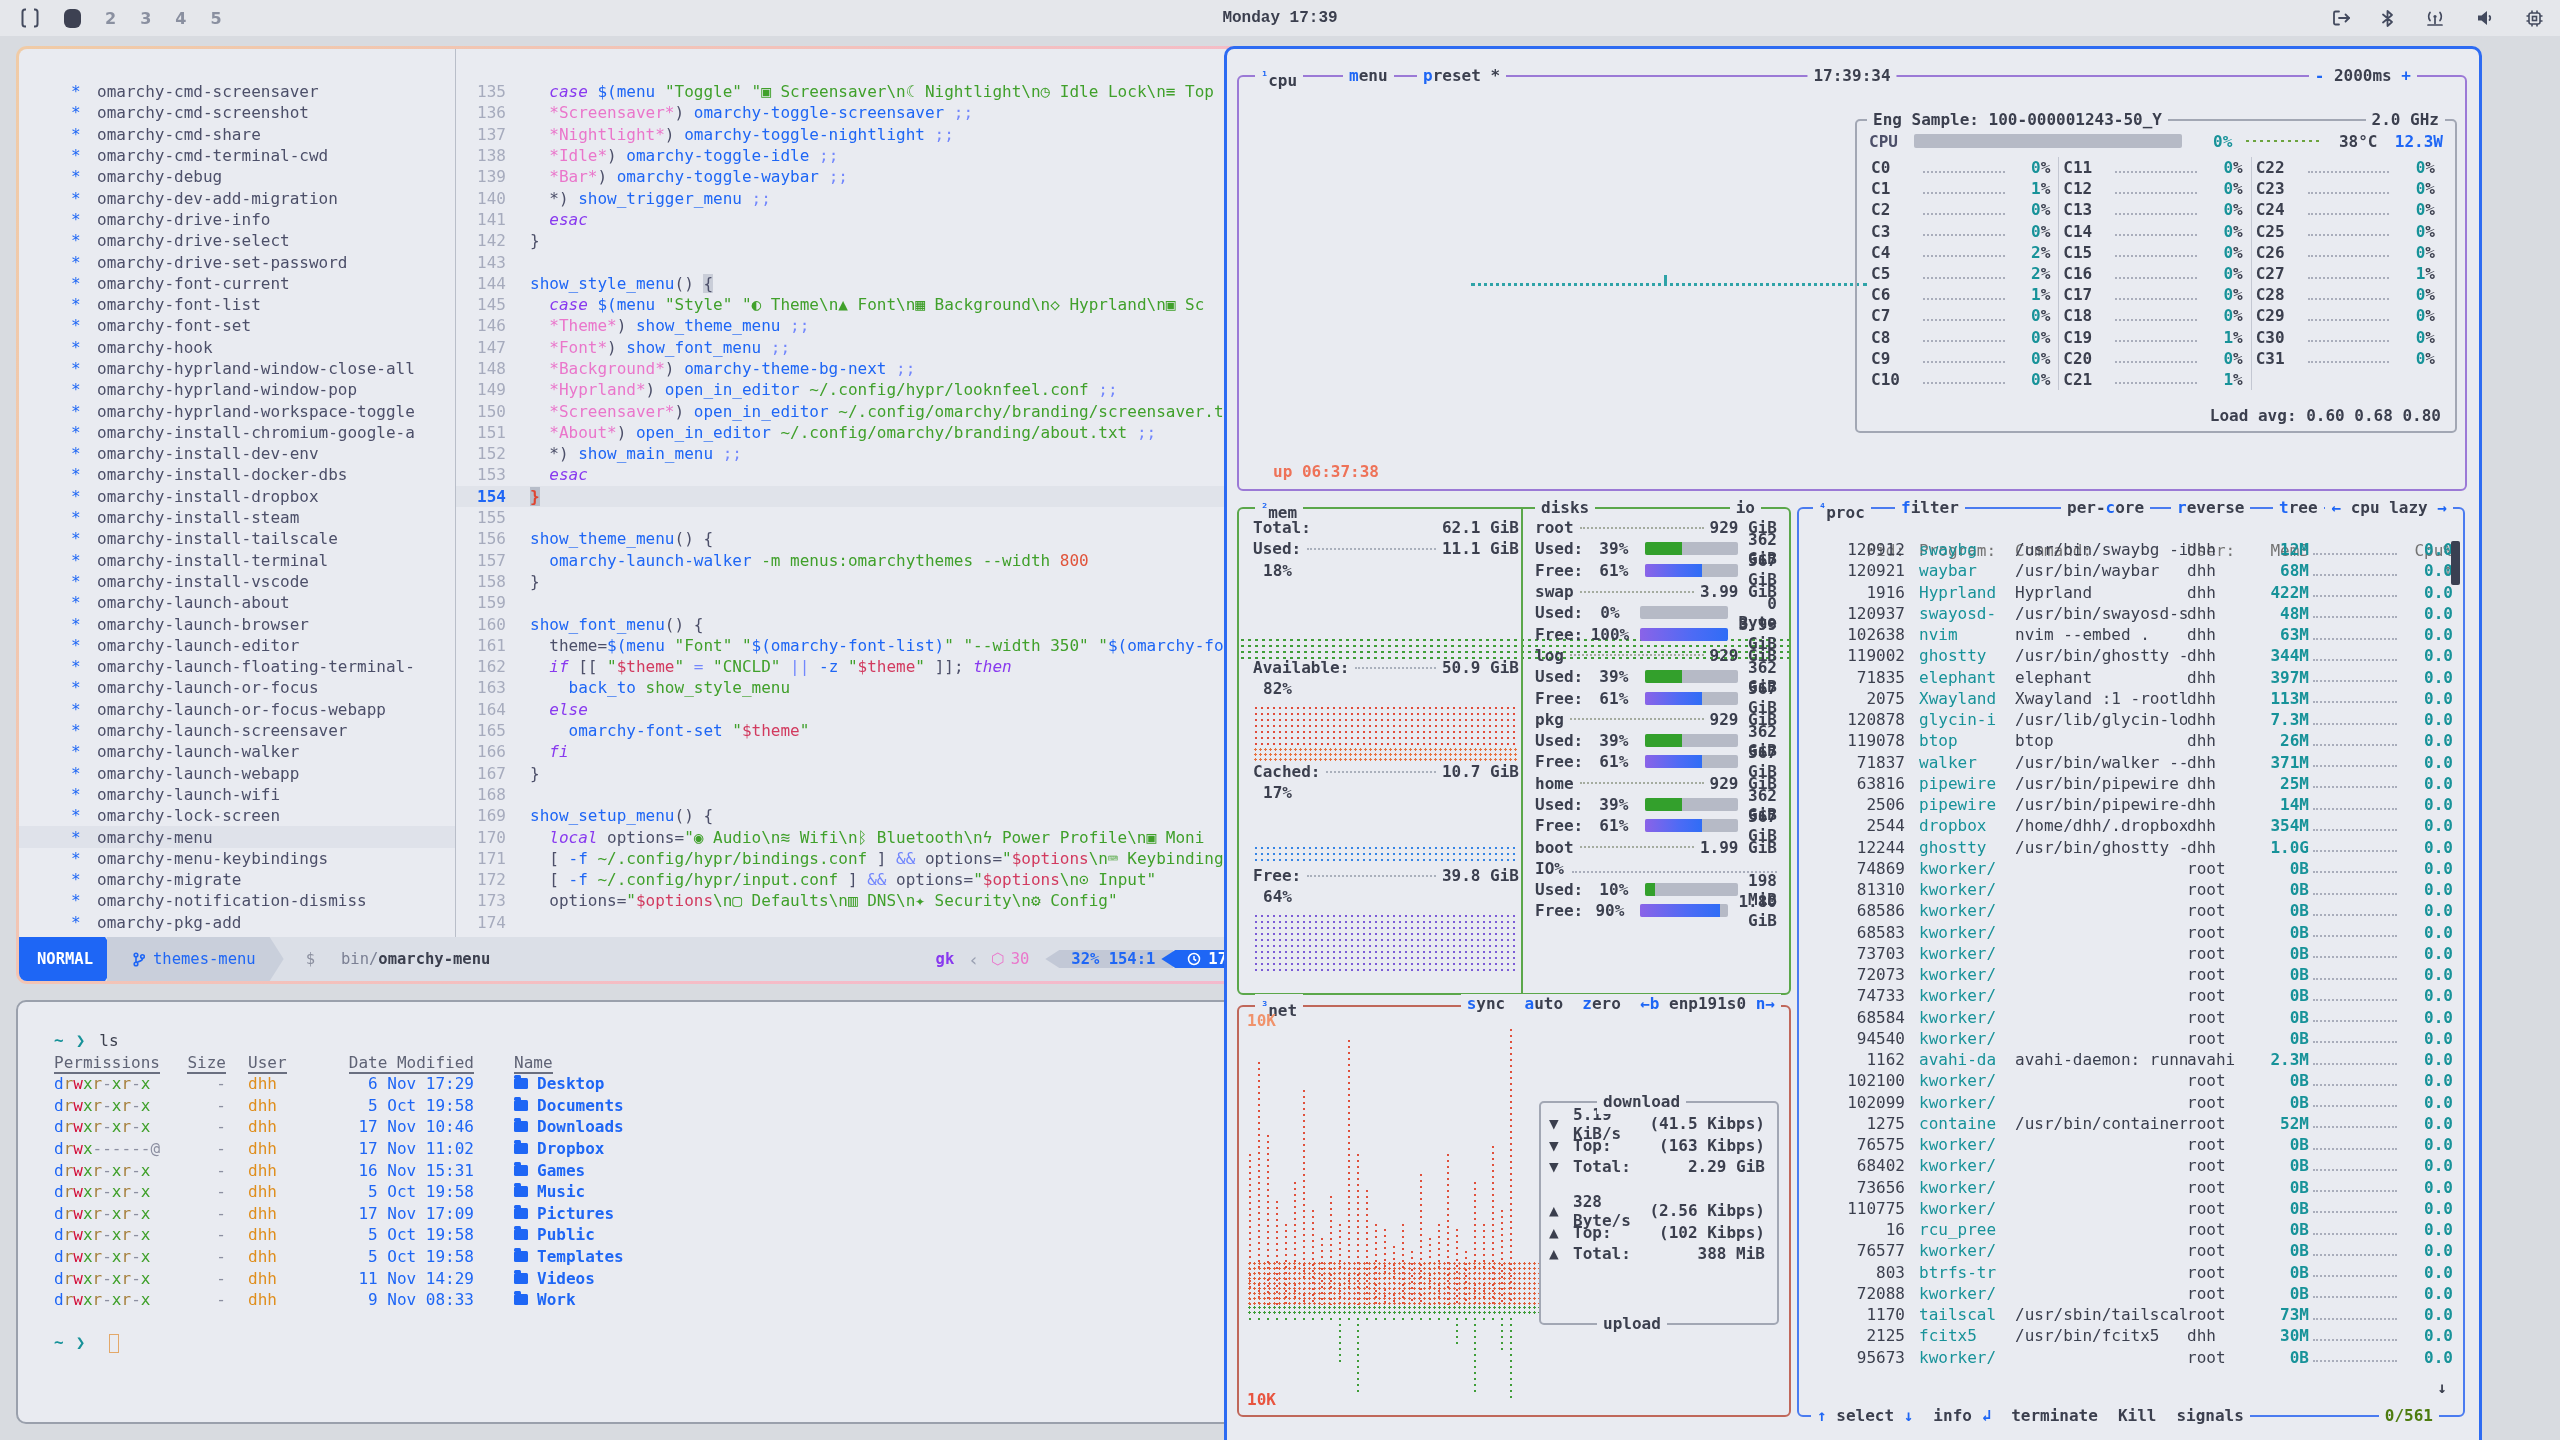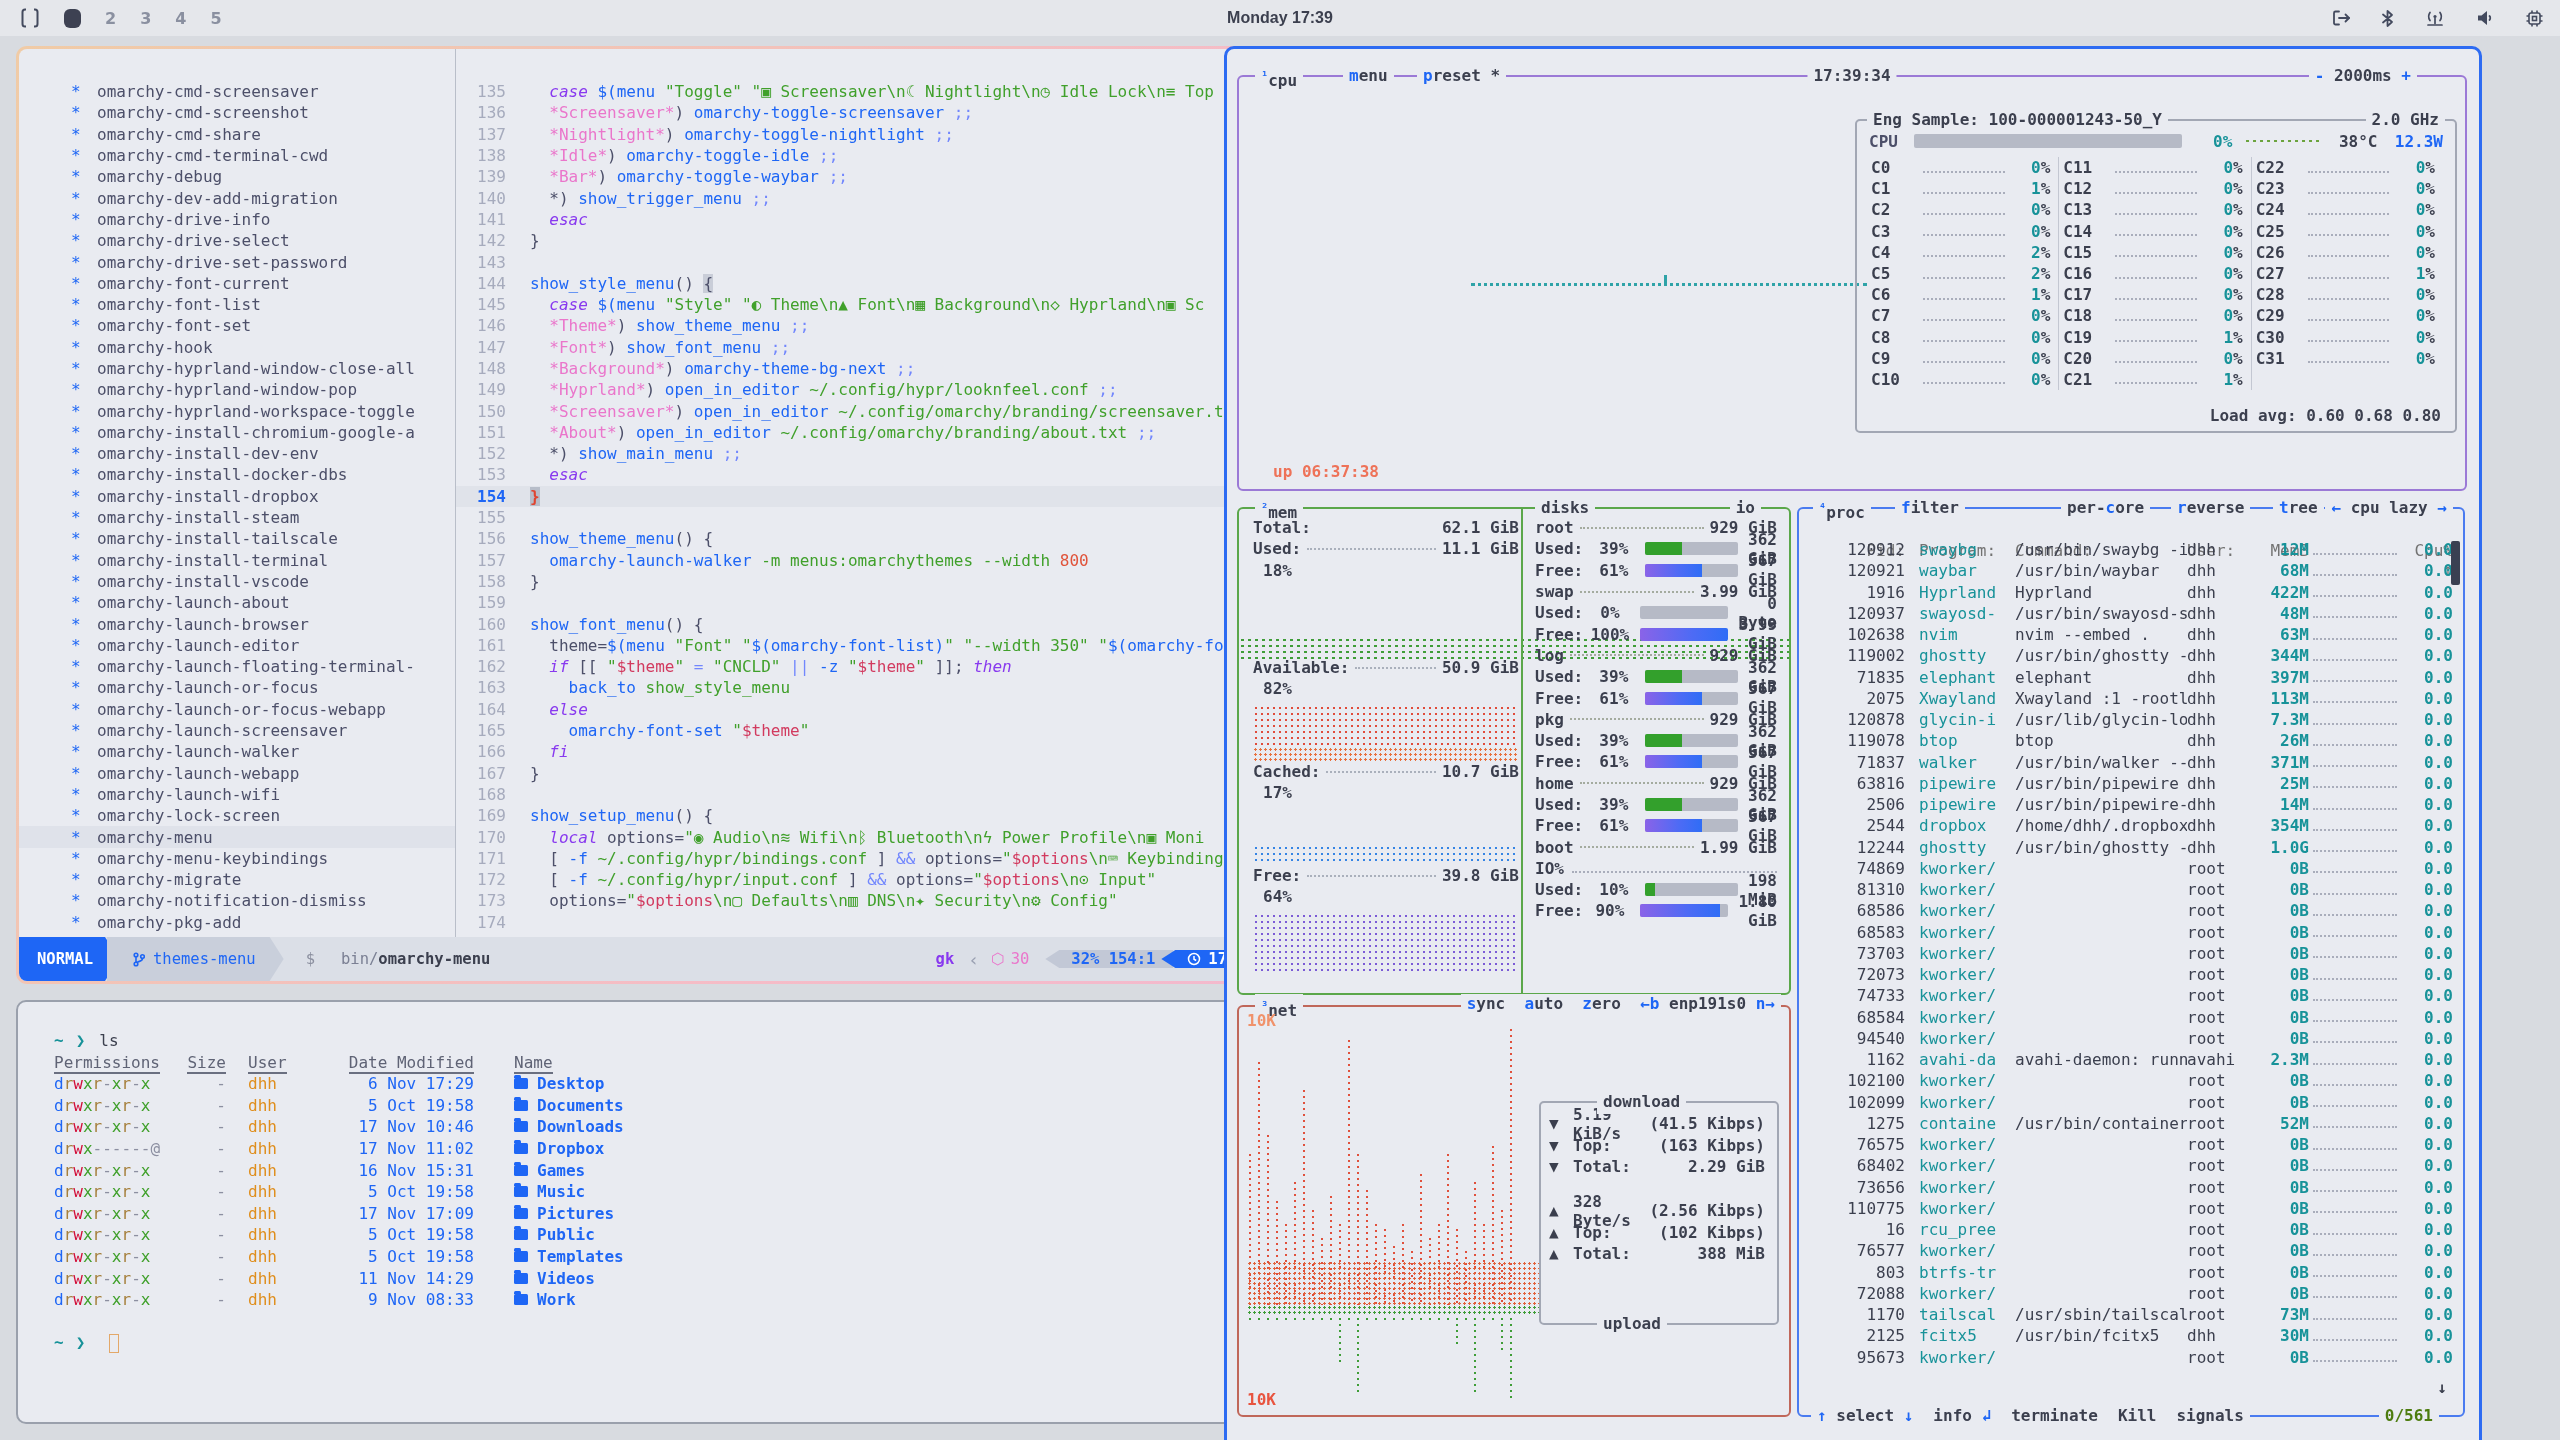--- a/index.html
+++ b/index.html
@@ -5,21 +5,21 @@
   * { margin:0; padding:0; box-sizing:border-box; }
   html,body { width:2560px; height:1440px; overflow:hidden; }
   body { background:#d8dbe0; font-family:"DejaVu Sans Mono", monospace; color:#4c4f69; position:relative; }
 
   
   .topbar { position:absolute; left:0; top:0; width:2560px; height:36px; background:#e5e7eb; display:flex; align-items:center; }
   .ws { display:flex; align-items:center; gap:24px; padding-left:20px; }
   .ws .scr-ic { width:20px; height:22px; display:flex; align-items:center; }
   .ws .pill { width:17px; height:19px; border-radius:6px; background:#3d4152; }
   .ws .wnum { font-family:"DejaVu Sans",sans-serif; font-size:16px; color:#8a90a0; font-weight:bold; }
-  .clock { position:absolute; left:50%; transform:translateX(-50%); font-family:Liberation Sans, sans-serif; font-size:16px; font-weight:bold; color:#3b3f4e; }
+  .clock { position:absolute; left:50%; transform:translateX(-50%); font-family:Liberation Mono, monospace; font-size:16px; font-weight:bold; color:#3b3f4e; }
   .tray { position:absolute; right:16px; top:0; height:36px; display:flex; align-items:center; gap:30px; }
   .tray svg { display:block; }
 
   
   .texture { background-image:radial-gradient(rgba(100,110,140,0.07) 1px, transparent 1px); background-size:9px 9px; }
 
   
   .win-editor { position:absolute; left:16px; top:46px; width:1258px; height:938px; border-radius:11px; padding:3px;
     background:linear-gradient(120deg,#f0cba6,#f5bcc7 70%,#f3b9cd); }
   .ed-inner { width:100%; height:100%; border-radius:8px; background:#e9ebf1; position:relative; overflow:hidden; }

